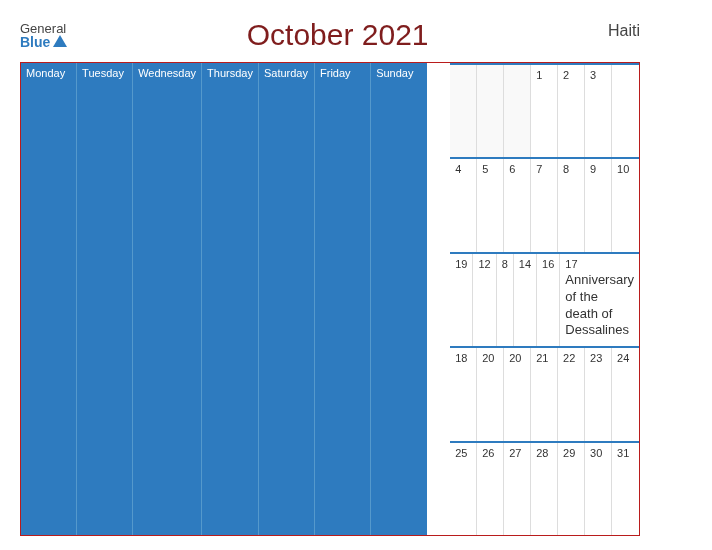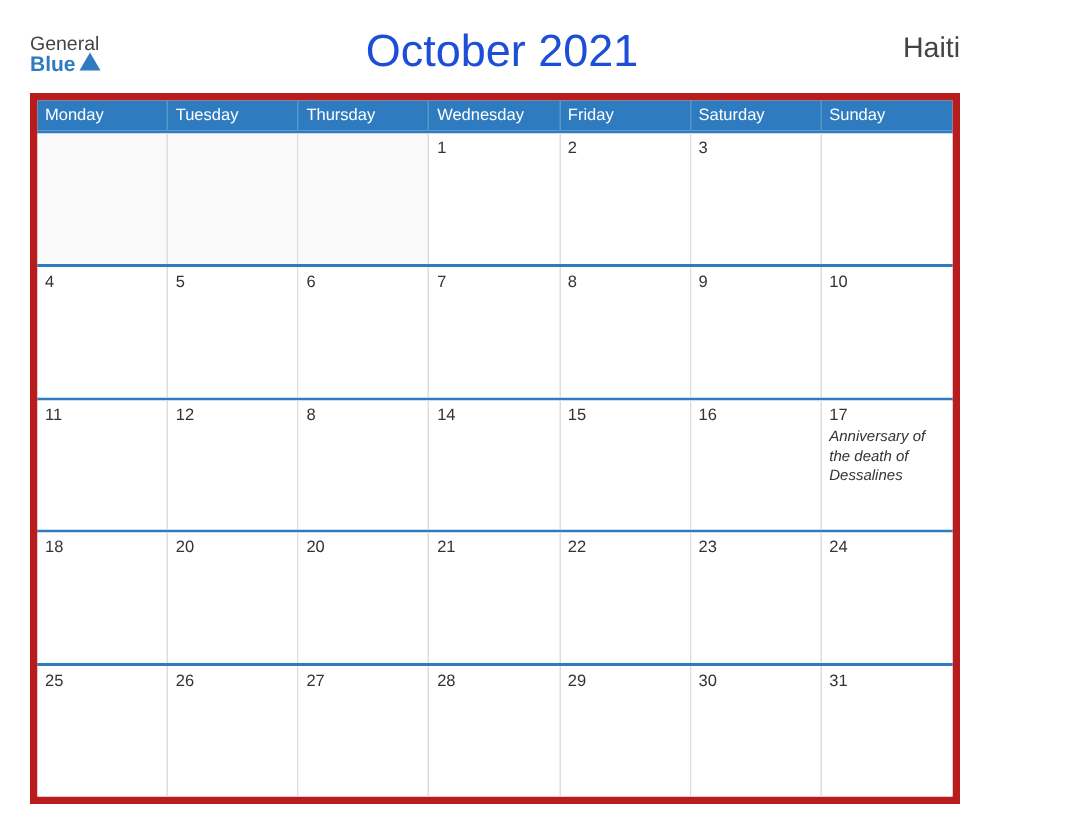--- a/index.html
+++ b/index.html
@@ -46,35 +46,35 @@
       height: 0;
       border-left: 7px solid transparent;
       border-right: 7px solid transparent;
       border-bottom: 12px solid #2e7bbf;
       margin-left: 3px;
       margin-bottom: 1px;
     }
     .calendar-title {
       font-size: 30px;
       font-weight: 400;
-      color: #1d4ed8;
+      color: #7f1d1d;
       text-align: center;
       flex: 1;
     }
     .country {
-      font-size: 19px;
+      font-size: 16px;
       color: #444;
       align-self: flex-start;
       margin-top: 4px;
     }
     .calendar {
       flex: 1;
       display: flex;
-      flex-direction: column;
-      border: 5px solid #b91c1c;
+      border: 1px solid #b91c1c;
+      gap: 23px;
     }
     .cal-header-row {
       display: grid;
       grid-template-columns: repeat(7, 1fr);
       background: #2e7bbf;
     }
     .cal-header-cell {
       color: #fff;
       font-size: 11px;
       padding: 4px 5px;
@@ -111,25 +111,24 @@
     .cal-cell.empty {
       background: #f9f9f9;
     }
     .day-num {
       font-size: 11px;
       color: #333;
       display: block;
       margin-bottom: 2px;
     }
     .holiday-text {
-      font-size: 10px;
+      font-size: 13px;
       color: #333;
       line-height: 1.3;
       margin-top: 2px;
-      font-style: italic;
     }
   </style>
 </head>
 <body>
 
 <div class="page">
   <div class="header">
     <div class="logo">
       <span class="logo-general">General</span>
       <span class="logo-blue">
@@ -139,24 +138,24 @@
     </div>
     <h1 class="calendar-title">October 2021</h1>
     <span class="country">Haiti</span>
   </div>
 
   <div class="calendar">
     <div class="cal-header-row">
 
     <div class="cal-header-cell">Monday</div>
         <div class="cal-header-cell">Tuesday</div>
+        <div class="cal-header-cell">Wednesday</div>
         <div class="cal-header-cell">Thursday</div>
-        <div class="cal-header-cell">Wednesday</div>
+        <div class="cal-header-cell">Saturday</div>
         <div class="cal-header-cell">Friday</div>
-        <div class="cal-header-cell">Saturday</div>
         <div class="cal-header-cell">Sunday</div>
       </div>
     <div class="cal-body">
 
     <div class="cal-week">
           <div class="cal-cell empty"></div>
           <div class="cal-cell empty"></div>
           <div class="cal-cell empty"></div>
           <div class="cal-cell">
             <span class="day-num">1</span>
@@ -187,33 +186,30 @@
           </div>
           <div class="cal-cell">
             <span class="day-num">9</span>
           </div>
           <div class="cal-cell">
             <span class="day-num">10</span>
           </div>
         </div>
         <div class="cal-week">
           <div class="cal-cell">
-            <span class="day-num">11</span>
+            <span class="day-num">19</span>
           </div>
           <div class="cal-cell">
             <span class="day-num">12</span>
           </div>
           <div class="cal-cell">
             <span class="day-num">8</span>
           </div>
           <div class="cal-cell">
             <span class="day-num">14</span>
-          </div>
-          <div class="cal-cell">
-            <span class="day-num">15</span>
           </div>
           <div class="cal-cell">
             <span class="day-num">16</span>
           </div>
           <div class="cal-cell">
             <span class="day-num">17</span>
             <div class="holiday-text">Anniversary of the death of Dessalines</div>
           </div>
         </div>
         <div class="cal-week">

